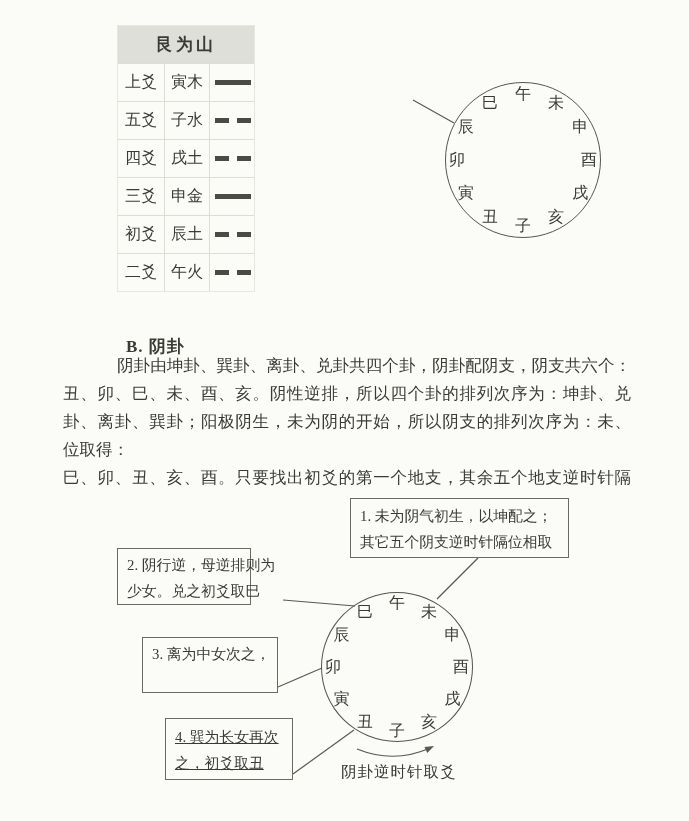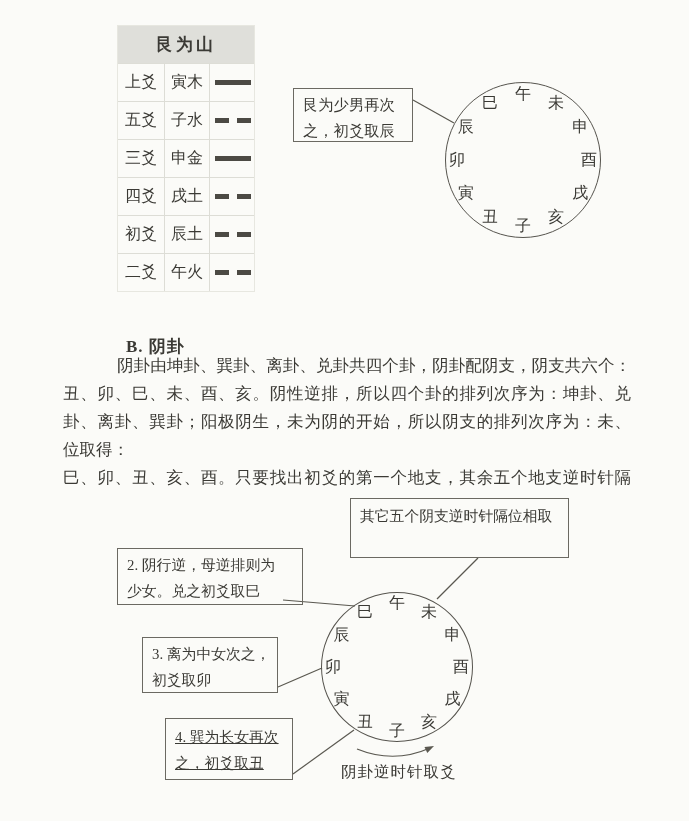--- a/index.html
+++ b/index.html
@@ -37,21 +37,21 @@
 
   
   .callout{
     position:absolute;border:1px solid #6b6962;
     padding:3px 9px;font-size:14.8px;line-height:26px;
     background:transparent;
   }
   .callout .cline{white-space:nowrap;}
   .callout-a{left:293px;top:88px;width:120px;height:54px;font-size:15.3px;}
   .callout-1{left:350px;top:498px;width:219px;height:60px;padding-top:4px;}
-  .callout-2{left:117px;top:548px;width:186px;height:57px;}
+  .callout-2{left:117px;top:548px;width:134px;height:57px;}
   .callout-3{left:142px;top:637px;width:136px;height:56px;}
   .callout-4{left:165px;top:718px;width:128px;height:62px;padding-top:5px;text-decoration:underline;}
 
   
   .branch-circle{
     position:absolute;border:1.4px solid #56544e;border-radius:50%;
   }
   .circle-top{left:445px;top:82px;width:156px;height:156px;}
   .circle-bottom{left:321px;top:592px;width:152px;height:150px;}
   .branch-label{
@@ -102,39 +102,39 @@
           <div class="hcell c1">五爻</div>
           <div class="hcell c2">子水</div>
           <div class="hcell c3">
             <div class="yao yin">
               <span class="seg"></span>
               <span class="seg"></span>
             </div>
           </div>
         </div>
         <div class="hrow">
+          <div class="hcell c1">四爻</div>
+          <div class="hcell c2">戌土</div>
+          <div class="hcell c3">
+            <div class="yao yin">
+              <span class="seg"></span>
+              <span class="seg"></span>
+            </div>
+          </div>
+        </div>
+        <div class="hrow">
           <div class="hcell c1">三爻</div>
           <div class="hcell c2">申金</div>
           <div class="hcell c3">
             <div class="yao yang">
               <span class="seg"></span>
             </div>
           </div>
         </div>
         <div class="hrow">
-          <div class="hcell c1">四爻</div>
-          <div class="hcell c2">戌土</div>
-          <div class="hcell c3">
-            <div class="yao yin">
-              <span class="seg"></span>
-              <span class="seg"></span>
-            </div>
-          </div>
-        </div>
-        <div class="hrow">
           <div class="hcell c1">初爻</div>
           <div class="hcell c2">辰土</div>
           <div class="hcell c3">
             <div class="yao yin">
               <span class="seg"></span>
               <span class="seg"></span>
             </div>
           </div>
         </div>
         <div class="hrow">
@@ -143,24 +143,20 @@
           <div class="hcell c3">
             <div class="yao yin">
               <span class="seg"></span>
               <span class="seg"></span>
             </div>
           </div>
         </div>
       </div>
   </div>
 
-  <div class="callout callout-a">
-      <div class="cline">艮为少男再次</div>
-      <div class="cline">之，初爻取辰</div>
-    </div>
 
   <div class="branch-circle circle-top">
       <span class="branch-label" style="left: 77px; top: 11px;">午</span>
       <span class="branch-label" style="left: 110px; top: 19.8423px;">未</span>
       <span class="branch-label" style="left: 134.158px; top: 44px;">申</span>
       <span class="branch-label" style="left: 143px; top: 77px;">酉</span>
       <span class="branch-label" style="left: 134.158px; top: 110px;">戌</span>
       <span class="branch-label" style="left: 110px; top: 134.158px;">亥</span>
       <span class="branch-label" style="left: 77px; top: 143px;">子</span>
       <span class="branch-label" style="left: 44px; top: 134.158px;">丑</span>
@@ -174,29 +170,29 @@
 
   <div class="paragraph">
       <div class="pline first">阴卦由坤卦、巽卦、离卦、兑卦共四个卦，阴卦配阴支，阴支共六个：</div>
       <div class="pline">丑、卯、巳、未、酉、亥。阴性逆排，所以四个卦的排列次序为：坤卦、兑</div>
       <div class="pline">卦、离卦、巽卦；阳极阴生，未为阴的开始，所以阴支的排列次序为：未、</div>
       <div class="pline last">位取得：</div>
       <div class="pline">巳、卯、丑、亥、酉。只要找出初爻的第一个地支，其余五个地支逆时针隔</div>
     </div>
 
   <div class="callout callout-1">
+      <div class="cline">1. 未为阴气初生，以坤配之；</div>
       <div class="cline">其它五个阴支逆时针隔位相取</div>
     </div>
   <div class="callout callout-2">
       <div class="cline">2. 阴行逆，母逆排则为</div>
       <div class="cline">少女。兑之初爻取巳</div>
     </div>
   <div class="callout callout-3">
       <div class="cline">3. 离为中女次之，</div>
-      <div class="cline">初爻取卯</div>
     </div>
   <div class="callout callout-4">
       <div class="cline">4. 巽为长女再次</div>
       <div class="cline">之，初爻取丑</div>
     </div>
 
   <div class="branch-circle circle-bottom">
       <span class="branch-label" style="left: 75px; top: 10px;">午</span>
       <span class="branch-label" style="left: 107px; top: 18.5744px;">未</span>
       <span class="branch-label" style="left: 130.426px; top: 42px;">申</span>

